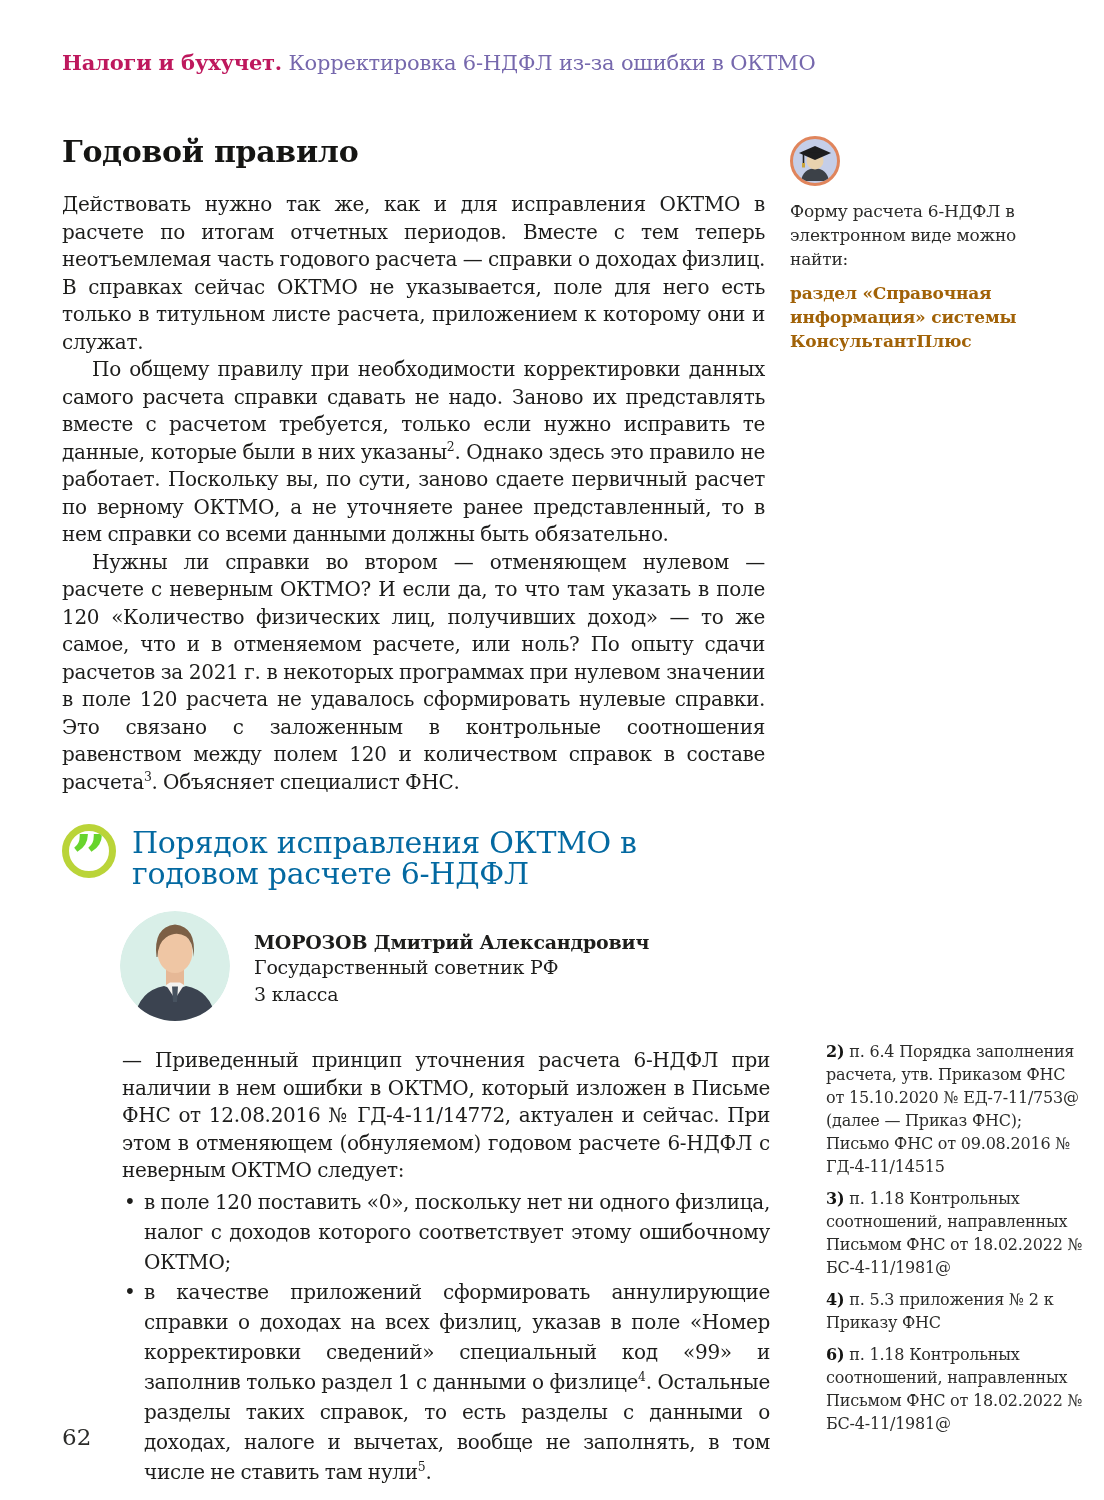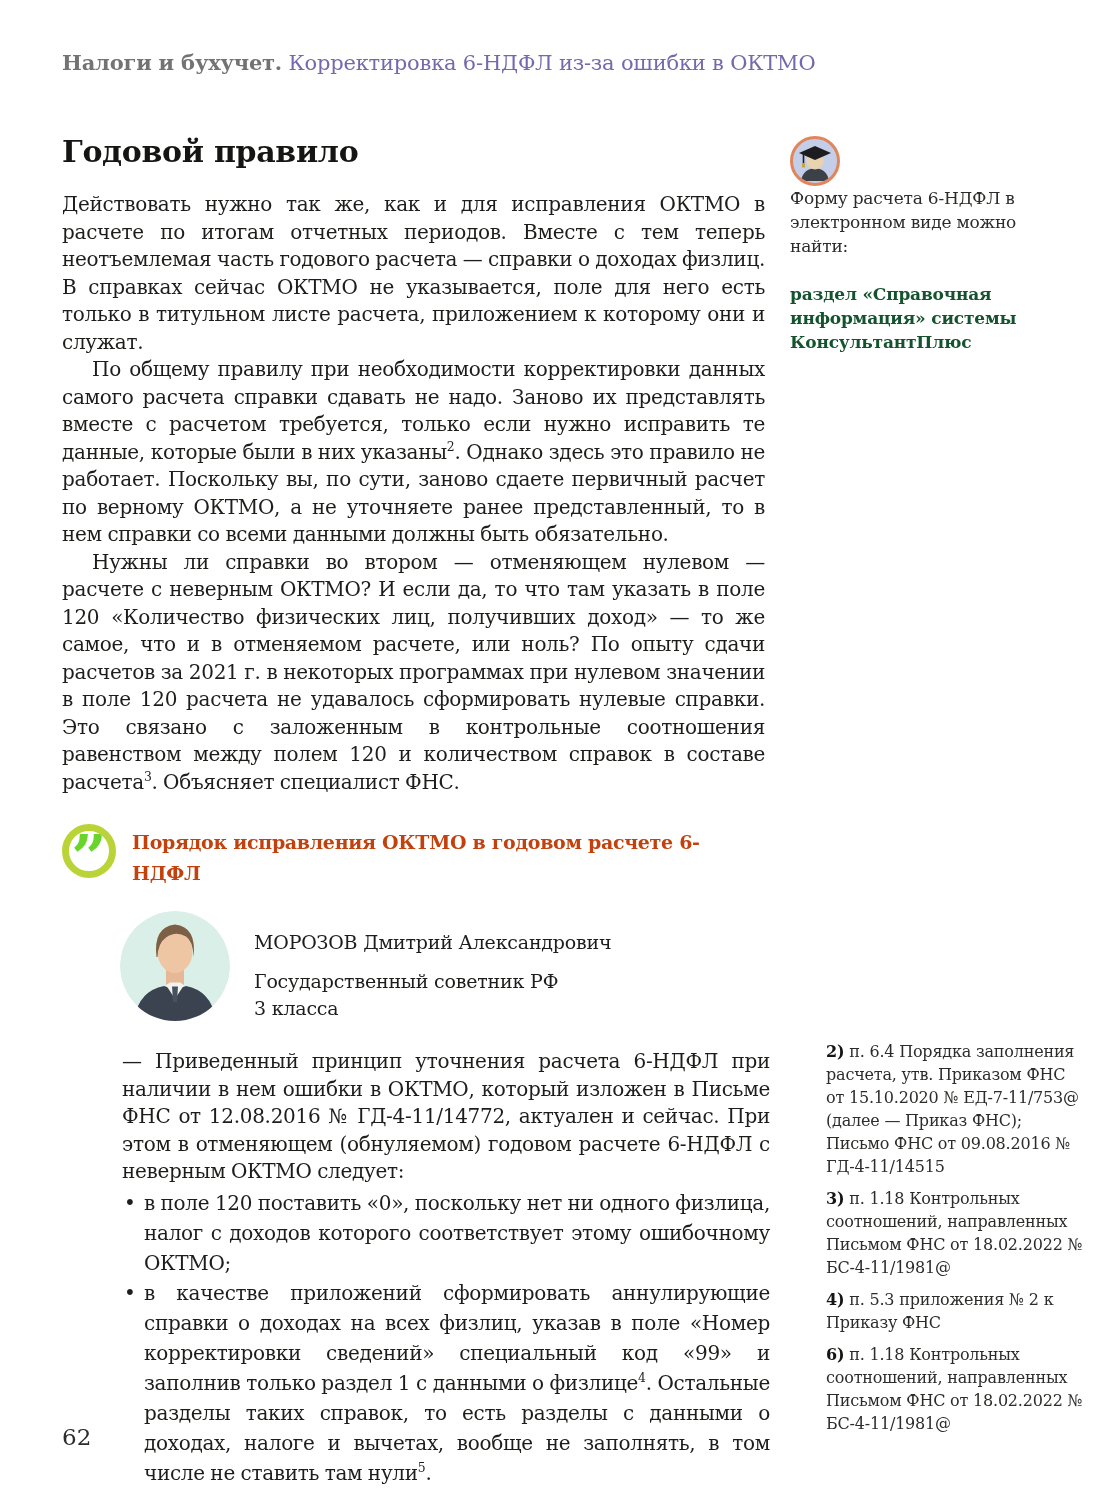--- a/index.html
+++ b/index.html
@@ -9,58 +9,58 @@
     width: 1104px;
     height: 1500px;
     background: #ffffff;
     font-family: "DejaVu Serif", serif;
     color: #1d1d1b;
     overflow: hidden;
   }
 
   
   .runhead { position:absolute; left:62px; top:50px; font-size:21px; letter-spacing:-0.2px; }
-  .runhead .brand { font-weight:bold; color:#737373;margin-top:20px; }
+  .runhead .brand { font-weight:bold; color:#be185d;margin-top:20px; }
   .runhead .topic { color:#7668ad; }
 
   
   .main { position:absolute; left:62px; top:134px; width:703px; }
   .article-heading { margin:0 0 22px 0; font-size:30px; font-weight:bold; color:#151513; letter-spacing:-0.3px; }
   .para { margin:0; font-size:20px; line-height:27.5px; text-align:justify; letter-spacing:-0.3px; word-spacing:-0.5px; }
   .para.indent { text-indent:30px; }
   sup.fn-sup { font-size:62%; line-height:0; vertical-align:super; }
 
   
   .quote-head { display:flex; gap:16px; align-items:flex-start; margin-top:28px; }
   .quote-icon {
     flex:none; width:54px; height:54px; border:7px solid #bad438; border-radius:50%;
     background:#fff; display:flex; justify-content:center; overflow:hidden;
   }
   .quote-glyph { font-size:62px; line-height:48px; font-weight:bold; color:#68d42c; transform:translateY(3px); }
-  .quote-title { font-size:19px; line-height:31px; font-weight:bold; color:#c2410c; max-width:580px; padding-top:3px; letter-spacing:-0.3px; }
+  .quote-title { font-size:30px; line-height:31px; font-weight:normal; color:#0369a1; max-width:580px; padding-top:3px; letter-spacing:-0.3px; }
 
   .expert { display:flex; gap:24px; margin:22px 0 0 58px; align-items:flex-start; }
   .avatar { flex:none; width:110px; height:110px; border-radius:50%; overflow:hidden; }
   .expert-meta { padding-top:20px; }
-  .expert-name { font-size:19px; font-weight:normal; margin-bottom:15px; letter-spacing:-0.2px; }
+  .expert-name { font-size:19px; font-weight:bold; margin-bottom:1px; letter-spacing:-0.2px; }
   .expert-title { font-size:19px; line-height:27px; letter-spacing:-0.2px; }
 
   .quote-body { margin:26px 0 0 60px; width:648px; font-size:20px; line-height:30px; text-align:justify; letter-spacing:-0.3px; word-spacing:-0.5px; }
   .bullets { margin:2px 0 0 0; padding:0; list-style:none; }
   .bullets li { position:relative; padding-left:22px; }
   .bullet-marker { position:absolute; left:2px; top:0; }
 
   
   .side-note { position:absolute; left:790px; top:136px; width:282px; }
   .prof-icon {
     width:50px; height:50px; border-radius:50%; border:3px solid #e0855c;
     background:#c5cee8; overflow:hidden; display:block;
   }
-  .note-text { font-size:17px; line-height:24px; color:#2c2c2a; letter-spacing:-0.2px; }
-  .note-bold { margin-top:24px; font-size:17px; line-height:24px; font-weight:bold; color:#14532d; letter-spacing:-0.2px; }
+  .note-text { margin-top:13px; font-size:17px; line-height:24px; color:#2c2c2a; letter-spacing:-0.2px; }
+  .note-bold { margin-top:10px; font-size:17px; line-height:24px; font-weight:bold; color:#a16207; letter-spacing:-0.2px; }
 
   
   .footnotes { position:absolute; left:790px; top:1040px; width:298px; font-size:16px; line-height:23px; color:#2c2c2a; letter-spacing:-0.2px; }
   .fn-item { margin-bottom:9px;margin-left:36px; }
   .fn-num { font-weight:bold; color:#151513; }
 
   .page-num { position:absolute; left:62px; top:1424px; font-size:23px; color:#2c2c2a; }
 </style>
 </head>
 <body>

